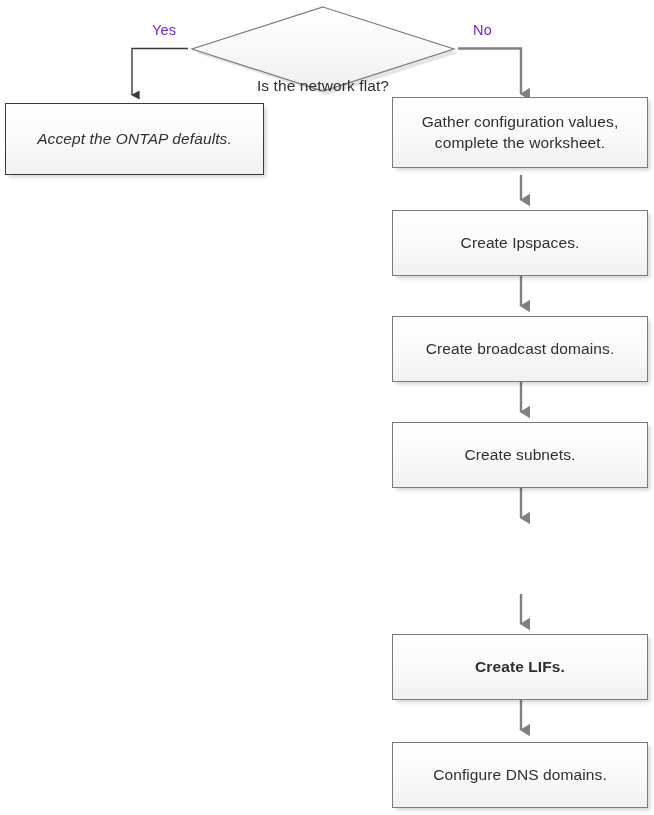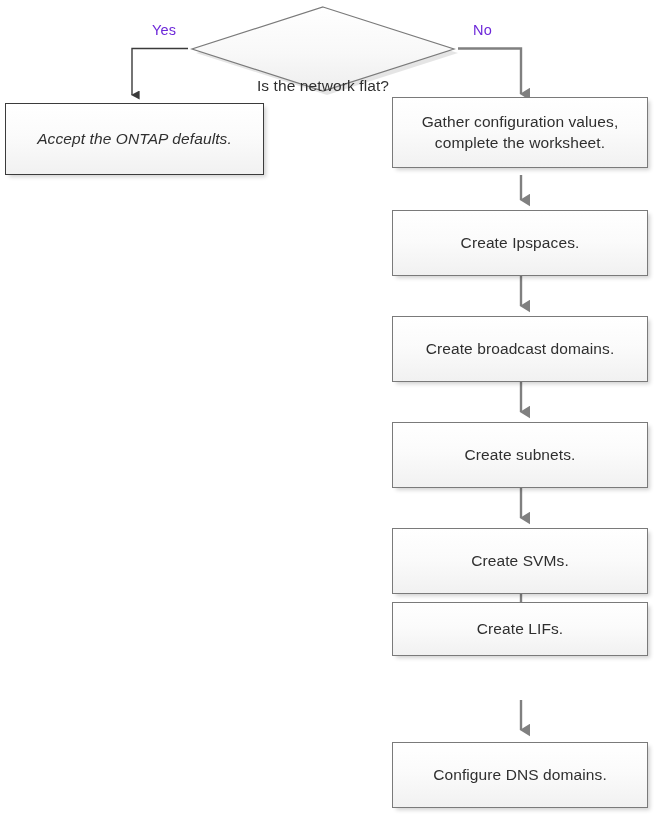--- a/index.html
+++ b/index.html
@@ -150,25 +150,22 @@
   </div>
 
   <div class="node" style="left:392px; top:316px; width:256px; height:66px;">
     <span class="node-label">Create broadcast domains.</span>
   </div>
 
   <div class="node" style="left:392px; top:422px; width:256px; height:66px;">
     <span class="node-label">Create subnets.</span>
   </div>
 
-  <div class="node" style="left:392px; top:528px; width:256px; height:66px;">
-    <span class="node-label">Create SVMs.</span>
-  </div>
 
-  <div class="node" style="left:392px; top:602px; width:256px; height:54px;">
+  <div class="node" style="left:392px; top:634px; width:256px; height:66px;font-weight:bold;">
     <span class="node-label">Create LIFs.</span>
   </div>
 
   <div class="node" style="left:392px; top:742px; width:256px; height:66px;">
     <span class="node-label">Configure DNS domains.</span>
   </div>
 
 </div>
 
 </body></html>

